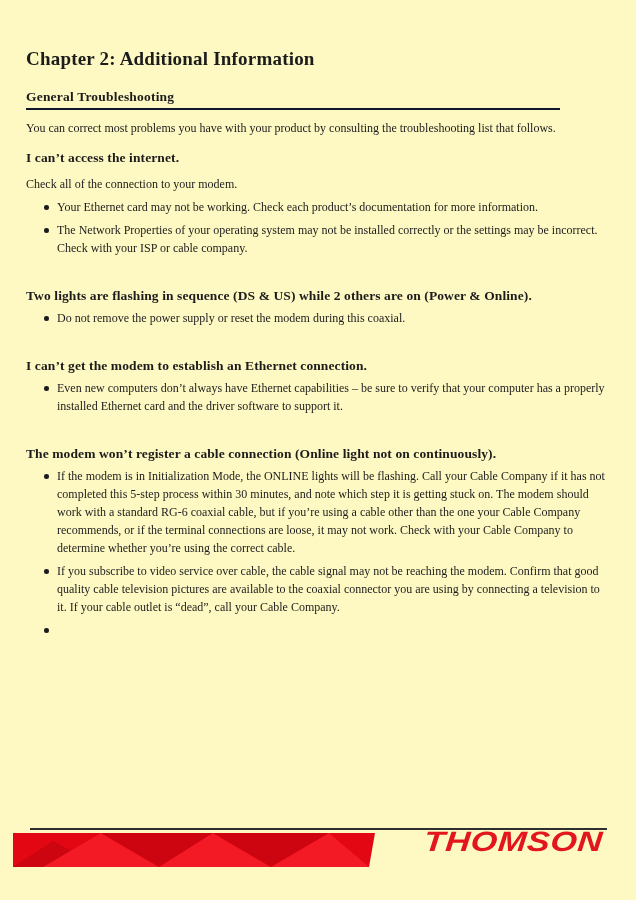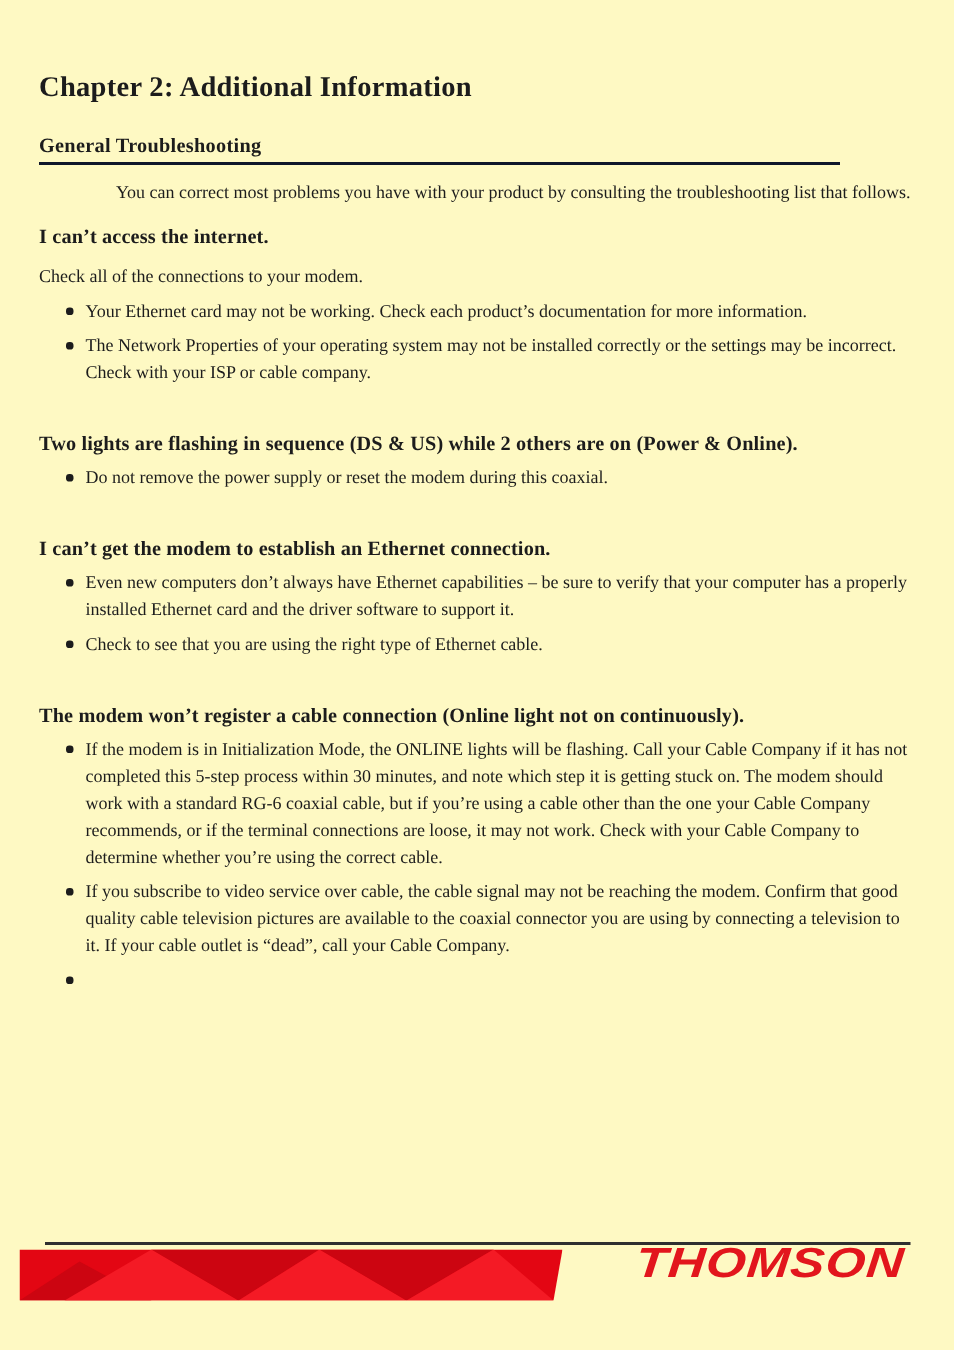--- a/index.html
+++ b/index.html
@@ -31,21 +31,20 @@
     margin:0;
     padding-bottom:3px;
     width:534px;
     border-bottom:2px solid #0f172a;
     letter-spacing:.2px;
   }
   .intro{
     font-size:12px;
     line-height:18px;
     margin:9px 0 0 0;
-    text-align:right;
   }
   .section{margin-top:30px;}
   .section.first{margin-top:12px;}
   .sec-heading{
     font-size:13.5px;
     font-weight:bold;
     line-height:17px;
     margin:0;
     letter-spacing:.1px;
   }
@@ -116,21 +115,21 @@
 
 <div class="page">
 
   <div class="content">
     <h1 class="chapter-title">Chapter 2: Additional Information</h1>
     <h2 class="rule-heading">General Troubleshooting</h2>
     <p class="intro">You can correct most problems you have with your product by consulting the troubleshooting list that follows.</p>
     <div id="sections">
   <div class="section first">
     <h3 class="sec-heading">I can’t access the internet.</h3>
-    <p class="sec-lead">Check all of the connections to your modem.</p>
+    <p class="sec-lead">Check all of the connection to your modem.</p>
     <ul class="sec-list">
 
     <li>
         <span class="dot"></span>
         <span class="btxt">Your Ethernet card may not be working. Check each product’s documentation for more information.</span>
       </li>
             <li>
         <span class="dot"></span>
         <span class="btxt">The Network Properties of your operating system may not be installed correctly or the settings may be incorrect. Check with your ISP or cable company.</span>
       </li>
@@ -150,24 +149,20 @@
   </div>
 
   <div class="section">
     <h3 class="sec-heading">I can’t get the modem to establish an Ethernet connection.</h3>
 
     <ul class="sec-list">
 
     <li>
         <span class="dot"></span>
         <span class="btxt">Even new computers don’t always have Ethernet capabilities – be sure to verify that your computer has a properly installed Ethernet card and the driver software to support it.</span>
-      </li>
-            <li>
-        <span class="dot"></span>
-        <span class="btxt">Check to see that you are using the right type of Ethernet cable.</span>
       </li>
           </ul>
   </div>
 
   <div class="section">
     <h3 class="sec-heading">The modem won’t register a cable connection (Online light not on continuously).</h3>
 
     <ul class="sec-list">
 
     <li>

